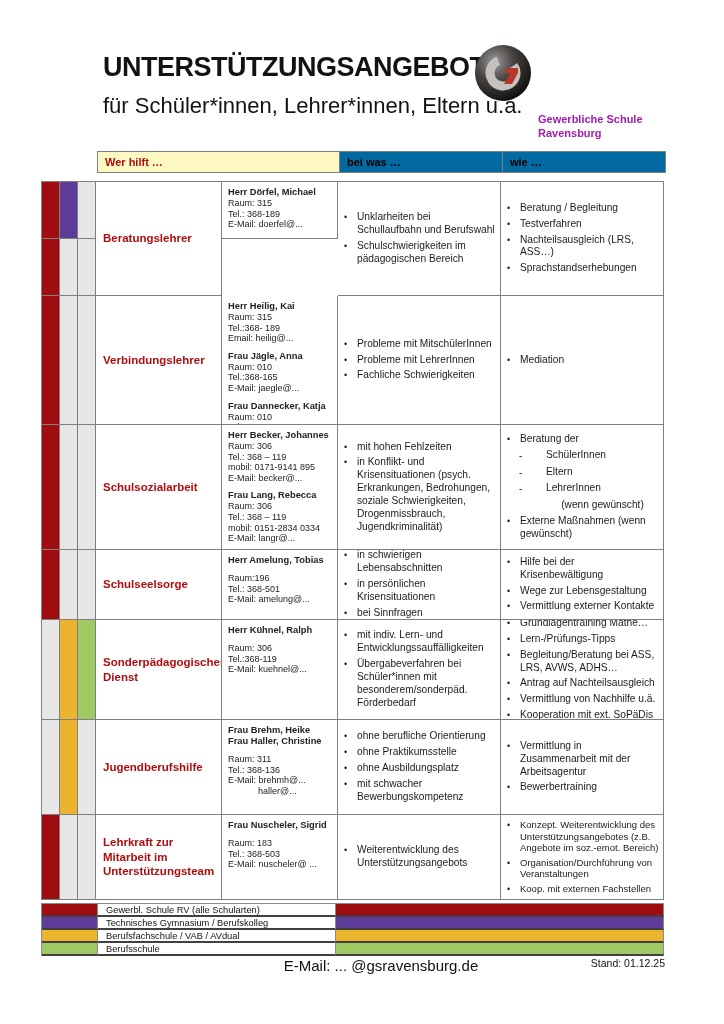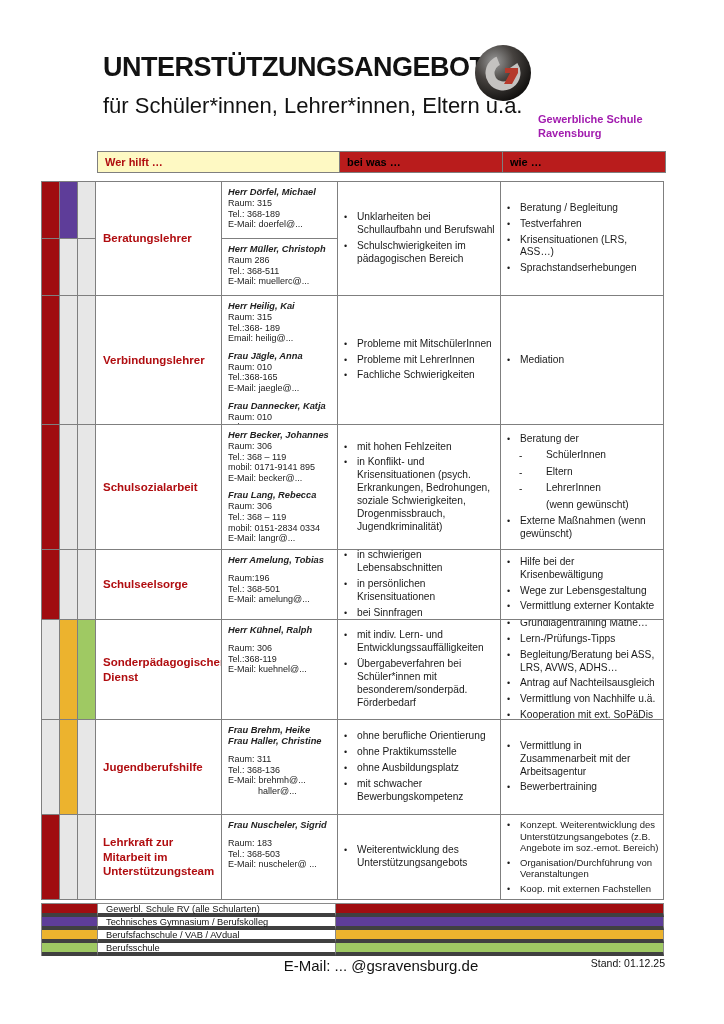--- a/index.html
+++ b/index.html
@@ -15,53 +15,53 @@
   .logo-text{position:absolute;left:538px;top:82px;font-size:11px;font-weight:bold;
              color:#a21caf;line-height:1.25;margin-top:31px;}
 
   
   .thead{position:absolute;left:97px;top:151px;display:grid;
          grid-template-columns:242px 163px 163px;height:21px;
          border-top:1px solid #7f7f7f;border-left:1px solid #7f7f7f;}
   .hc{box-sizing:border-box;border-right:1px solid #7f7f7f;border-bottom:1px solid #7f7f7f;
       display:flex;align-items:center;padding-left:7px;font-size:11px;font-weight:bold;}
   .hc.first{background:#fef9c3;color:#b00d10;}
-  .hc.shade{background:#b91c1c;color:#000;}
+  .hc.shade{background:#0369a1;color:#000;}
 
   
   .tbody{position:absolute;left:41px;top:181px;display:grid;
          grid-template-columns:18px 18px 18px 126px 116px 163px 163px;
          grid-template-rows:57px 57px 129px 125px 70px 100px 95px 85px;
          border-top:1px solid #7f7f7f;border-left:1px solid #7f7f7f;}
   .cell{box-sizing:border-box;border-right:1px solid #7f7f7f;border-bottom:1px solid #7f7f7f;
         overflow:hidden;background:#fff;}
   .strip{background:#e7e7e7;}
   .role{display:flex;align-items:center;padding:2px 4px 2px 7px;font-size:11.5px;
         font-weight:bold;color:#b00d10;line-height:1.3;}
   .contact{padding:5px 3px 3px 6px;font-size:9px;line-height:1.18;color:#222;}
   .cl{white-space:normal;}
-  .cl.b{font-weight:bold;font-size:9.3px;font-style:italic;}
+  .cl.b{font-weight:bold;font-size:9.3px;}
   .cl.g{margin-top:7px;}
   .cl.ind{padding-left:30px;}
   .blist{display:flex;flex-direction:column;justify-content:center;
          padding:4px 4px 4px 6px;font-size:10.2px;line-height:1.26;color:#1a1a1a;}
   .blist.sm{font-size:9.5px;line-height:1.22;}
   .li{display:flex;margin:1.5px 0;}
   .li .mk{flex:none;width:13px;font-size:9px;padding-top:1px;}
   .li .tx{flex:1;}
   .li.dash{padding-left:12px;}
   .li.dash .mk{width:27px;font-size:10px;}
-  .li.plain{padding-left:39px;}
+  .li.plain{padding-left:39px;text-align:center;}
   .li.plain .mk{width:0;}
 
   
   .legend{position:absolute;left:41px;top:903px;display:grid;
           grid-template-columns:56px 238px 328px;grid-template-rows:13px 13px 13px 13px;
           border-top:1px solid #8a8a8a;border-left:1px solid #8a8a8a;}
-  .lg{box-sizing:border-box;border-right:1px solid #8a8a8a;border-bottom:4px solid #404040;text-align:center;}
+  .lg{box-sizing:border-box;border-right:1px solid #8a8a8a;border-bottom:2px solid #404040;text-align:center;}
   .lg.label{background:#fff;font-size:9.3px;display:flex;align-items:center;
             padding-left:8px;color:#111;}
 
   
   .footer-email{position:absolute;left:97px;top:957px;width:568px;text-align:center;
                 font-size:15px;color:#111;}
   .footer-stand{position:absolute;right:59px;top:957px;font-size:10.5px;color:#111;}
 </style>
 </head>
 <body>
@@ -143,26 +143,20 @@
     <div class="cell role" style="grid-area:8/4">
         <span>Lehrkraft zur Mitarbeit im Unterstützungsteam</span>
       </div>
 
     <div class="cell contact" style="grid-area:1/5">
         <div class="cl b">Herr Dörfel, Michael</div>
         <div class="cl">Raum: 315</div>
         <div class="cl">Tel.: 368-189</div>
         <div class="cl">E-Mail: doerfel@...</div>
       </div>
-    <div class="cell contact" style="grid-area:2/5">
-        <div class="cl b">Herr Müller, Christoph</div>
-        <div class="cl">Raum 286</div>
-        <div class="cl">Tel.: 368-511</div>
-        <div class="cl">E-Mail: muellerc@...</div>
-      </div>
     <div class="cell contact" style="grid-area:3/5">
         <div class="cl b">Herr Heilig, Kai</div>
         <div class="cl">Raum: 315</div>
         <div class="cl">Tel.:368- 189</div>
         <div class="cl">Email: heilig@...</div>
         <div class="cl b g">Frau Jägle, Anna</div>
         <div class="cl">Raum: 010</div>
         <div class="cl">Tel.:368-165</div>
         <div class="cl">E-Mail: jaegle@...</div>
         <div class="cl b g">Frau Dannecker, Katja</div>
@@ -295,21 +289,21 @@
         <div class="li">
           <span class="mk">•</span>
           <span class="tx">Beratung / Begleitung</span>
         </div>
         <div class="li">
           <span class="mk">•</span>
           <span class="tx">Testverfahren</span>
         </div>
         <div class="li">
           <span class="mk">•</span>
-          <span class="tx">Krisensituationen (LRS, ASS…)</span>
+          <span class="tx">Nachteilsausgleich (LRS, ASS…)</span>
         </div>
         <div class="li">
           <span class="mk">•</span>
           <span class="tx">Sprachstandserhebungen</span>
         </div>
       </div>
     <div class="cell blist" style="grid-area:3/7">
         <div class="li">
           <span class="mk">•</span>
           <span class="tx">Mediation</span>

